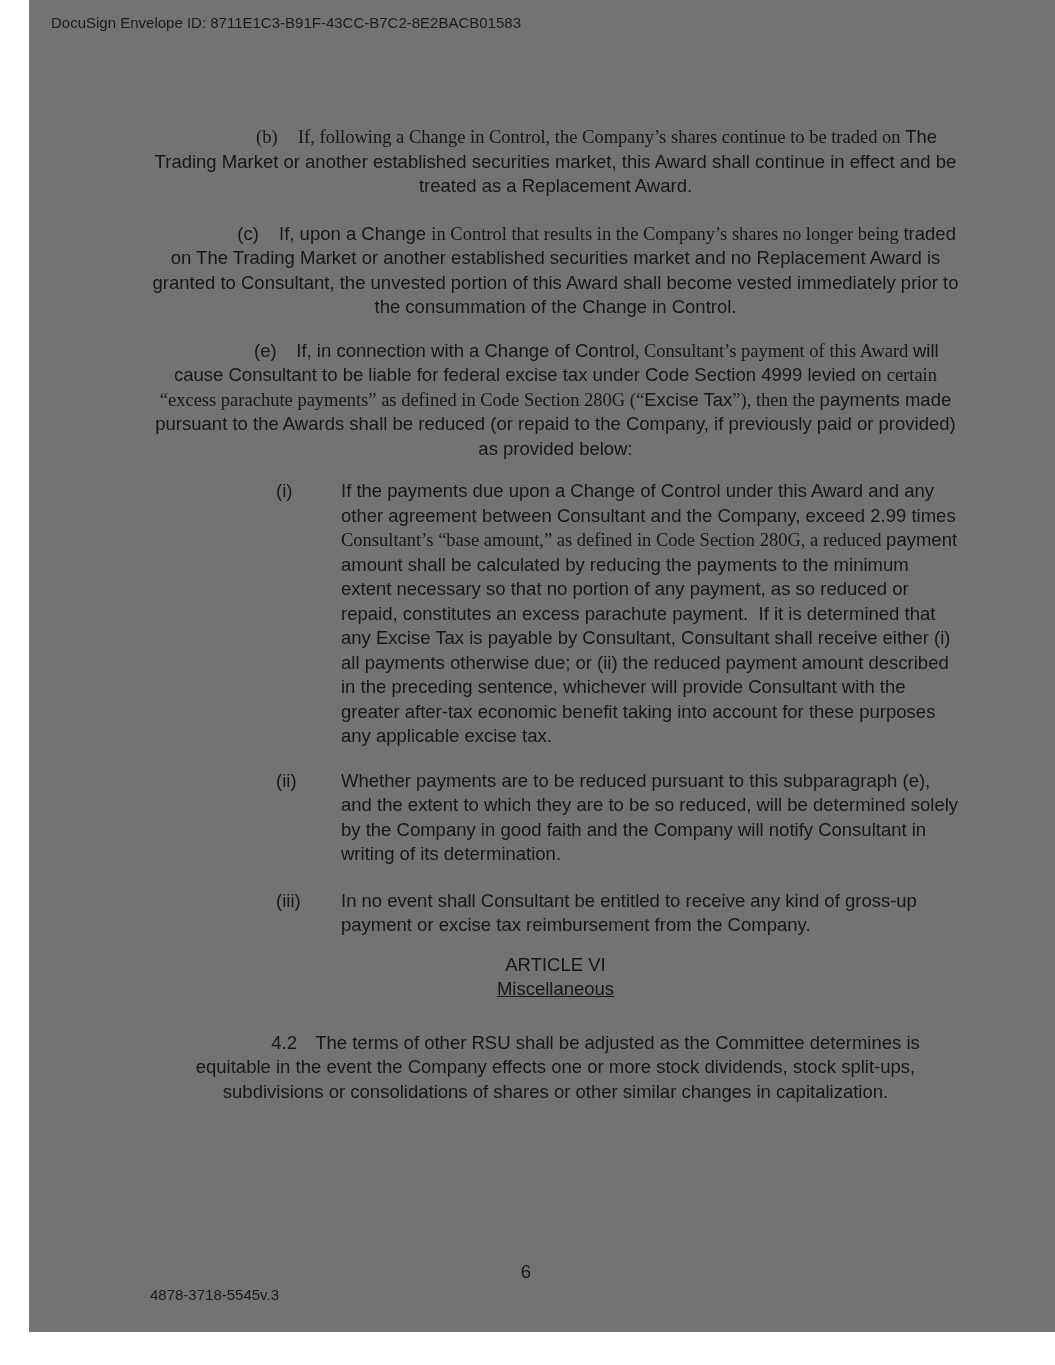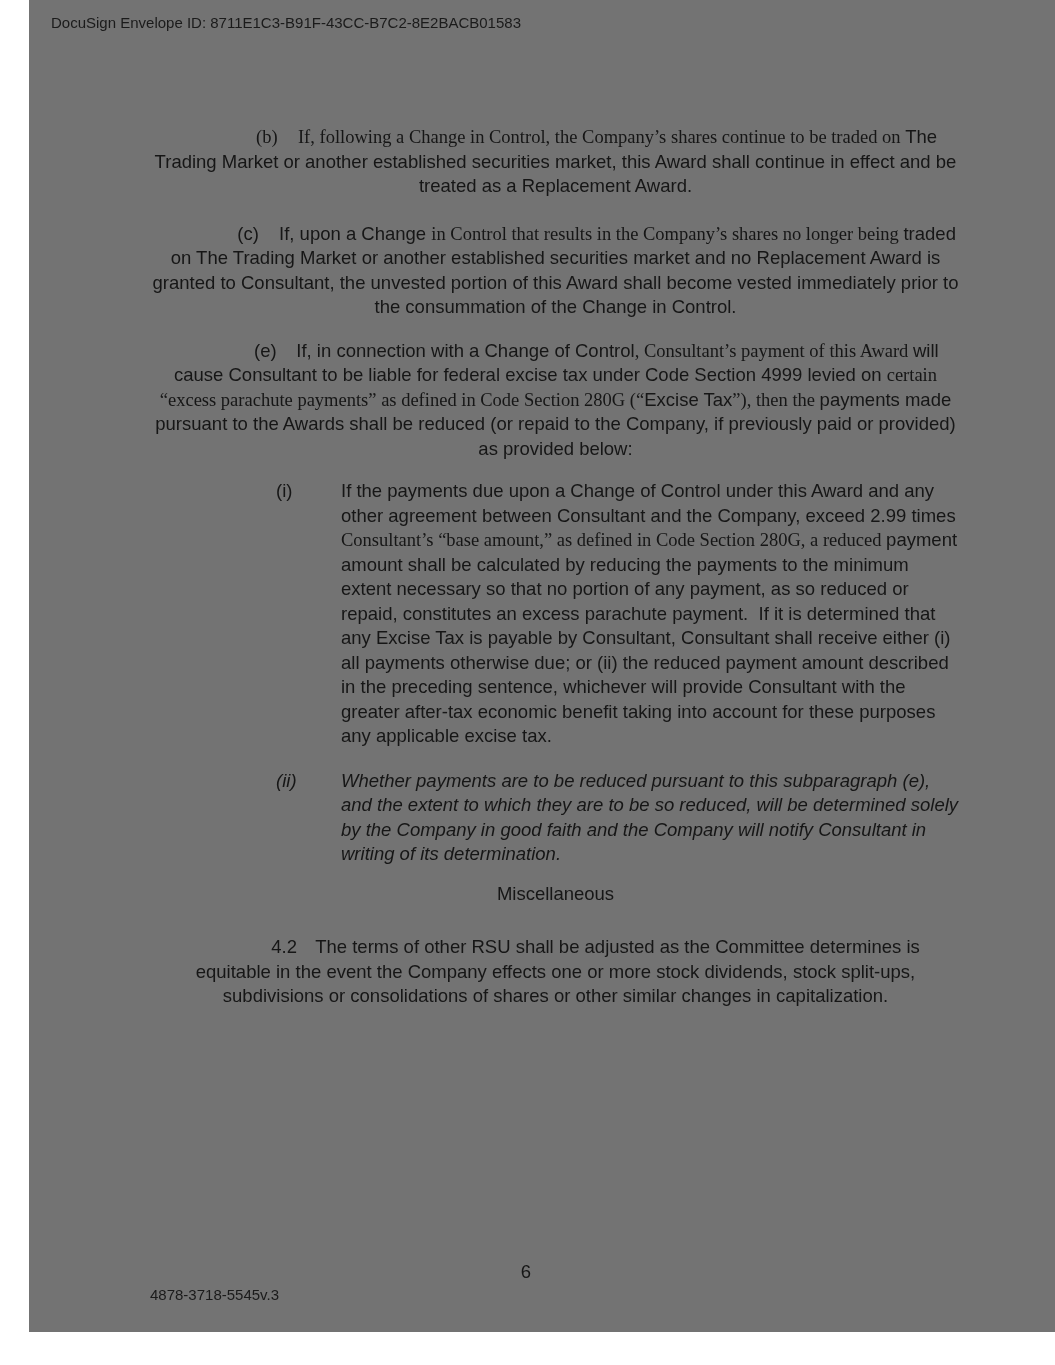--- a/index.html
+++ b/index.html
@@ -36,25 +36,25 @@
   .m-c { margin-top: 23px; }
   .m-d { margin-top: 20px; }
   .m-e { margin-top: 19px; }
   .subitem {
     margin: 18px 0 0 124px;
     padding-left: 65px;
     text-indent: -65px;
     width: 618px;
   }
   .subitem .slabel { display: inline-block; width: 65px; text-indent: 0; }
-  .m-ii { margin-top: 20px; font-style: italic; }
+  .m-ii { margin-top: 20px; }
   .m-iii { margin-top: 22px; }
   .article-block { margin-top: 15px; text-align: center; }
   .article-title { }
-  .article-subtitle { }
+  .article-subtitle { text-decoration: underline; }
   .section61 { margin-top: 29px; }
   .serif { font-family: "Liberation Serif", serif; }
   .sans { font-family: "Liberation Sans", sans-serif; }
   .page-number {
     position: absolute;
     left: 467px;
     top: 1260px;
     width: 60px;
     text-align: center;
     font-size: 18.5px;
@@ -91,22 +91,26 @@
     </p>
 
     <div class="subitem">
       <span class="slabel sans">(i)</span><span><span class="sans">If the payments due upon a Change of Control under this Award and any other agreement between Consultant and the Company, exceed 2.99 times </span><span class="serif">Consultant’s “base amount,” as defined in Code Section 280G, a reduced </span><span class="sans">payment amount shall be calculated by reducing the payments to the minimum extent necessary so that no portion of any payment, as so reduced or repaid, constitutes an excess parachute payment.&nbsp; If it is determined that any Excise Tax is payable by Consultant, Consultant shall receive either (i) all payments otherwise due; or (ii) the reduced payment amount described in the preceding sentence, whichever will provide Consultant with the greater after-tax economic benefit taking into account for these purposes any applicable excise tax.</span></span>
     </div>
 
     <div class="subitem m-ii">
       <span class="slabel sans">(ii)</span><span><span class="sans">Whether payments are to be reduced pursuant to this subparagraph (e), and the extent to which they are to be so reduced, will be determined solely by the Company in good faith and the Company will notify Consultant in writing of its determination.</span></span>
     </div>
 
+    <div class="subitem m-iii">
+      <span class="slabel sans">(iii)</span><span><span class="sans">In no event shall Consultant be entitled to receive any kind of gross-up payment or excise tax reimbursement from the Company.</span></span>
+    </div>
 
     <div class="article-block">
+      <div class="article-title">ARTICLE VI</div>
       <div class="article-subtitle">Miscellaneous</div>
     </div>
 
     <p class="para section61">
       <span class="plabel sans">4.2</span><span><span class="sans">The terms of other RSU shall be adjusted as the Committee determines is equitable in the event the Company effects one or more stock dividends, stock split-ups, subdivisions or consolidations of shares or other similar changes in capitalization.</span></span>
     </p>
 
   </div>
 
   <div class="page-number">6</div>

